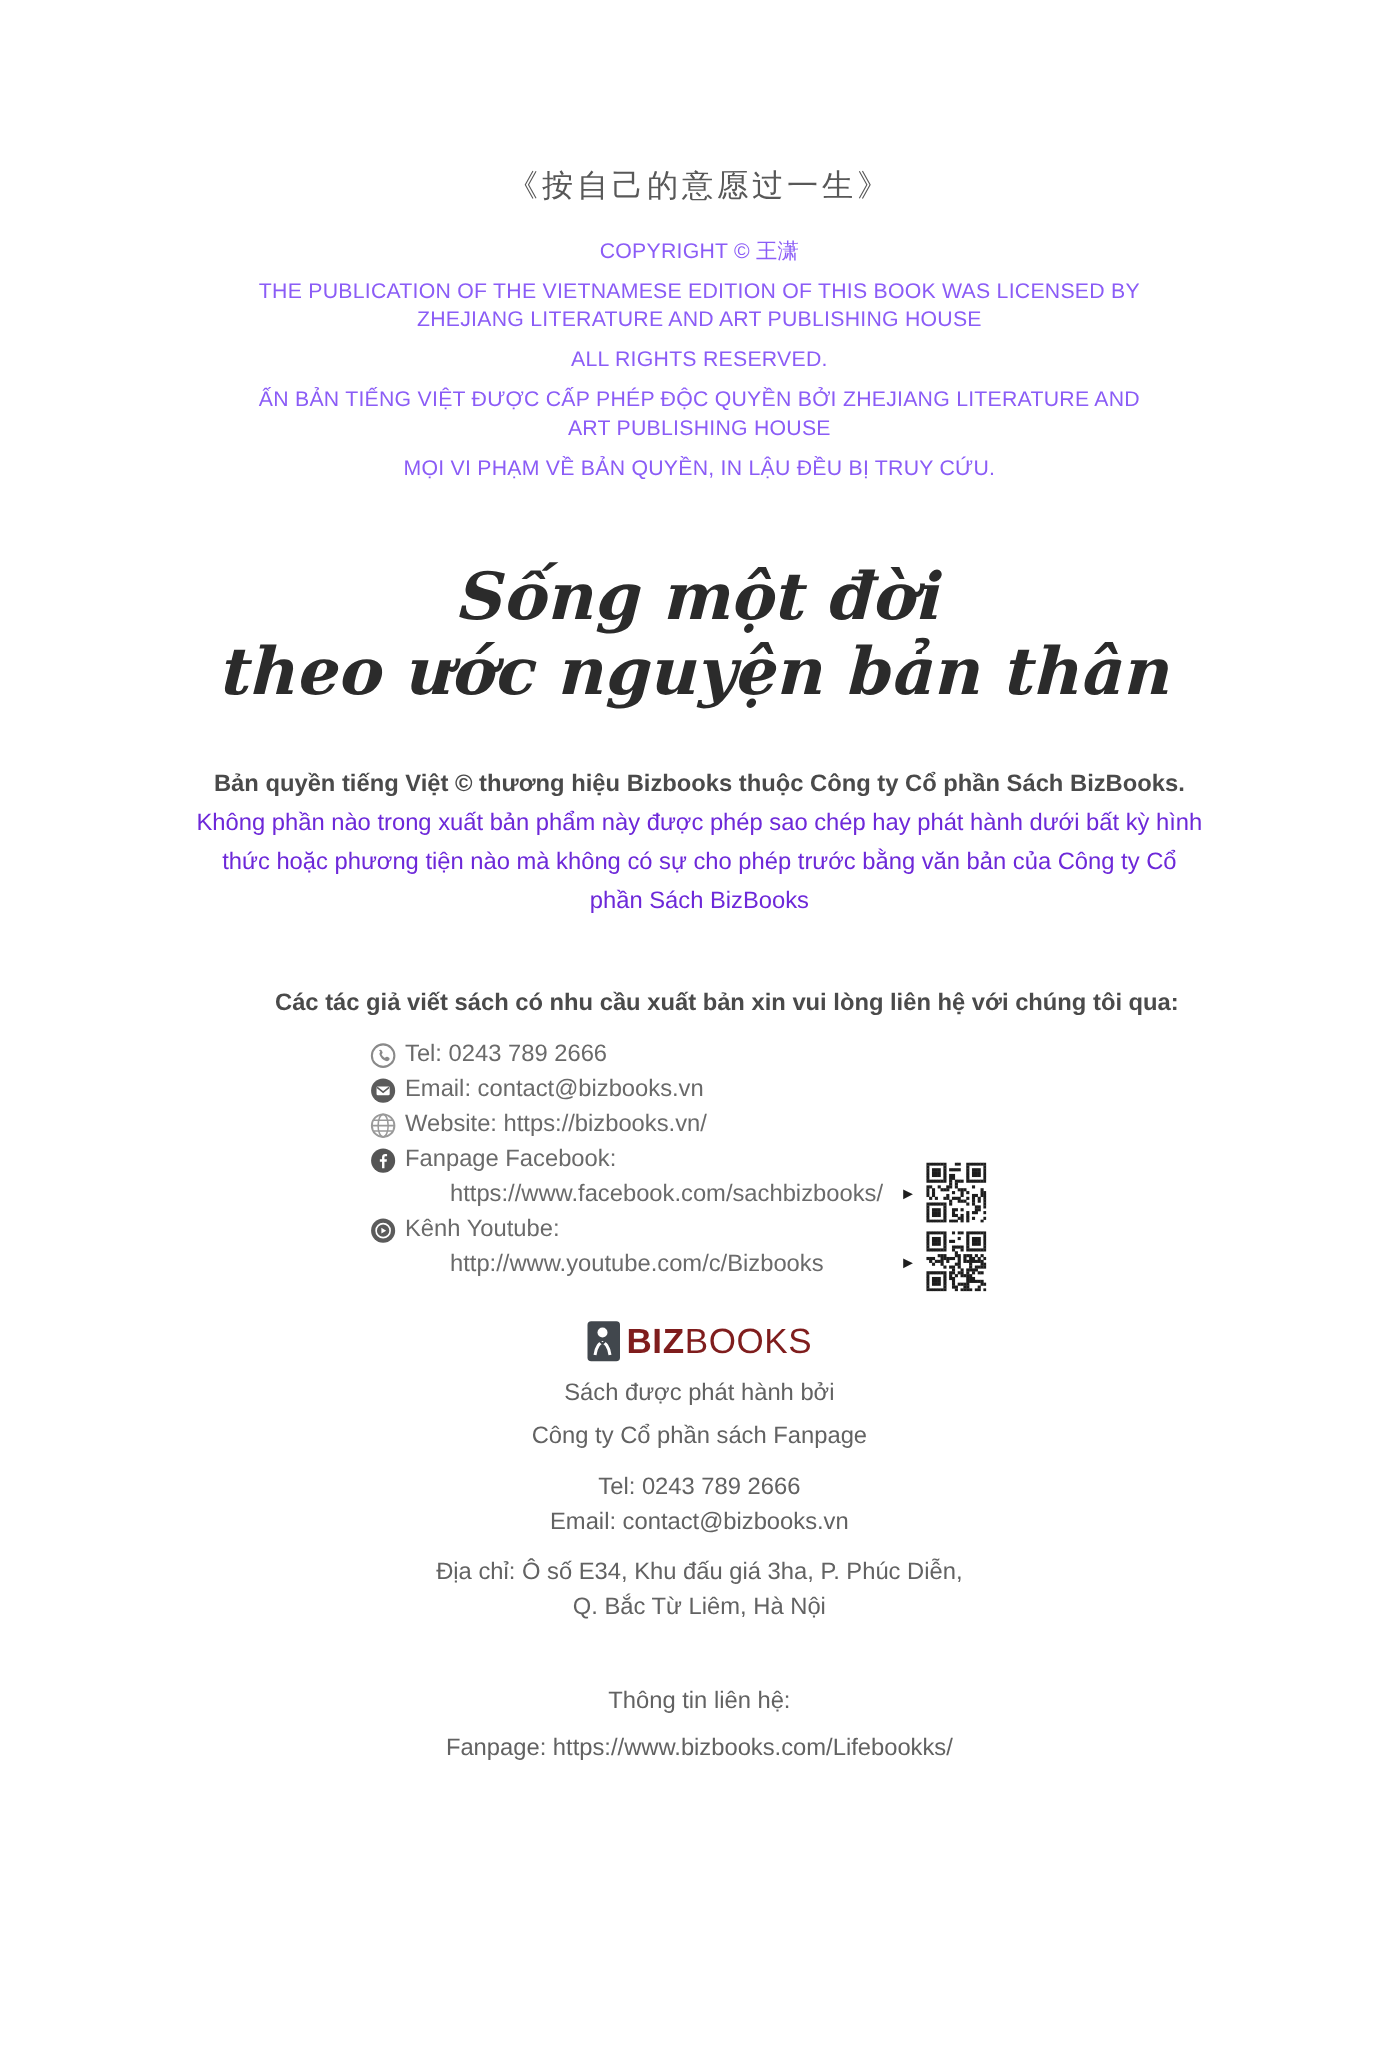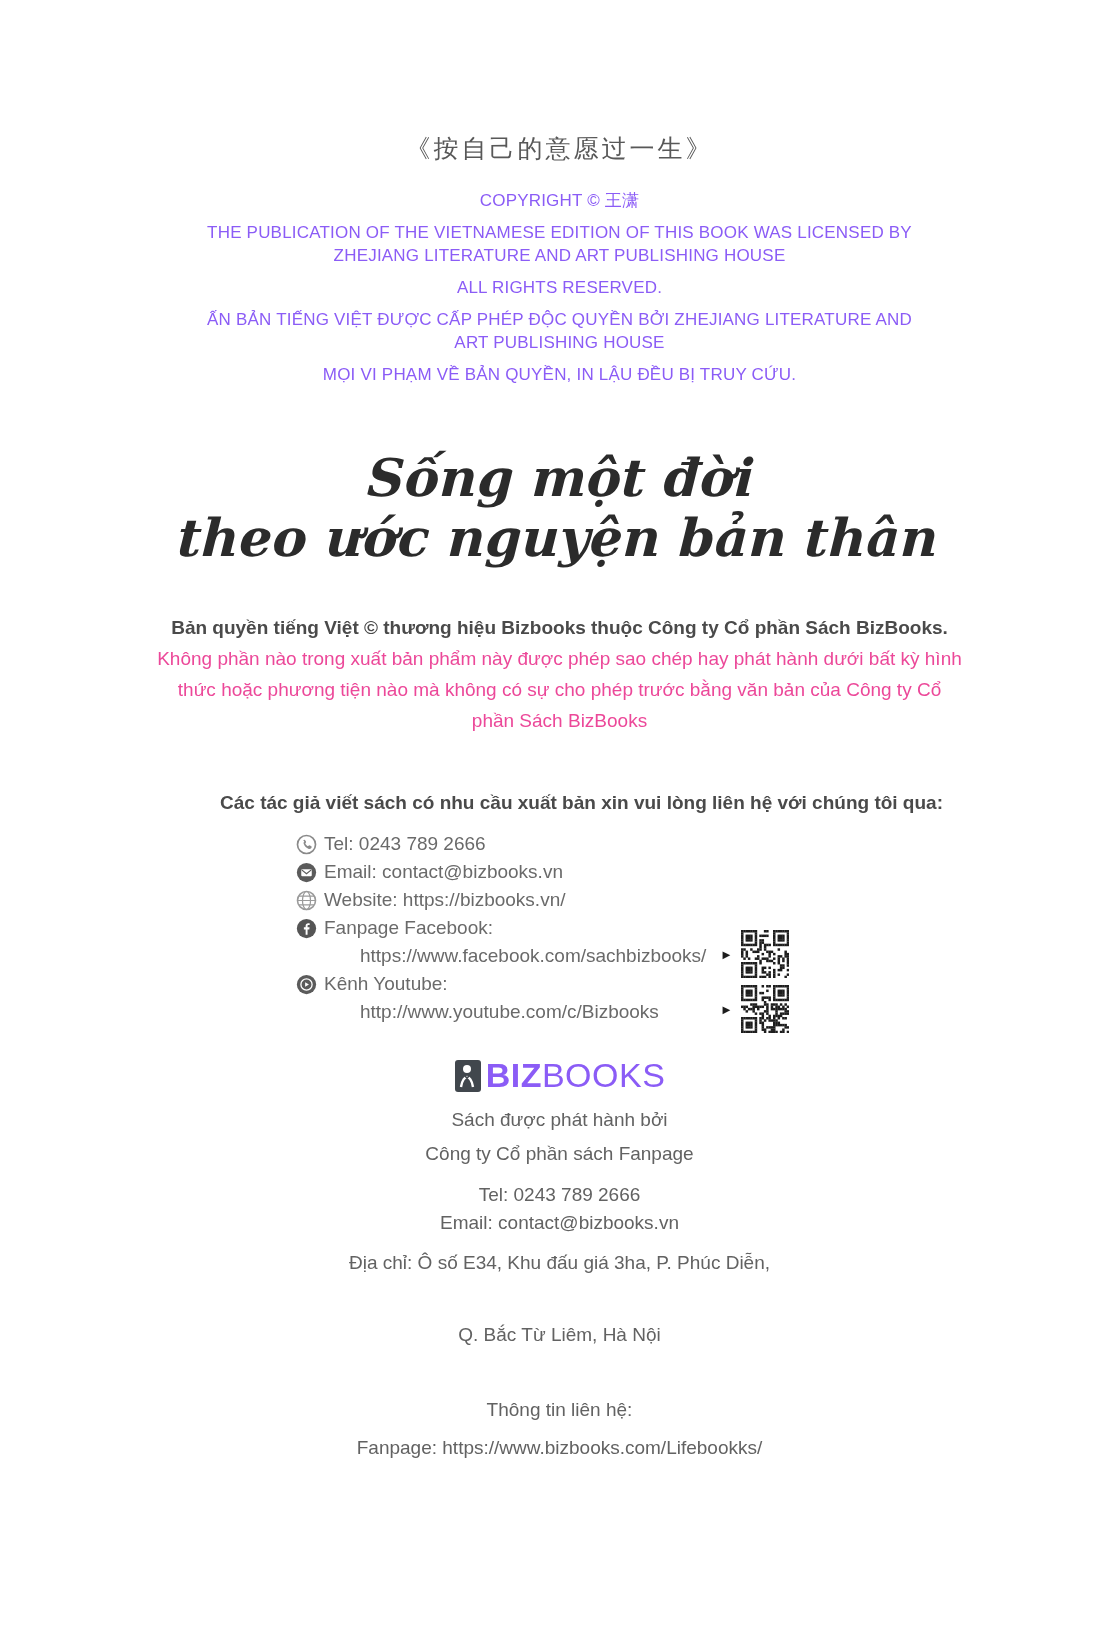--- a/index.html
+++ b/index.html
@@ -20,49 +20,49 @@
   }
   
   .script-title{
     margin-top:62px;text-align:center;color:#2b2b2b;
     font-family:"DejaVu Serif", serif;font-style:italic;font-weight:bold;
     font-size:52px;line-height:60px;transform:skewX(-3deg);
   }
   
   .rights{max-width:806px;margin:44px auto 0;text-align:center;font-size:19px;line-height:31px;}
   .rights-bold{font-weight:bold;color:#4a4a4a;}
-  .rights-body{color:#ec4899;}
+  .rights-body{color:#6d28d9;}
   
   .contact-heading{
     text-align:center;font-weight:bold;font-size:19px;color:#4a4a4a;margin-top:56px;padding-left:44px;
   }
   .contact-list{
     position:relative;margin:16px 0 0 296px;width:560px;font-size:19px;color:#6a6a6a;
   }
   .c-row{display:flex;align-items:center;height:28px;gap:7px;}
   .c-icon{width:21px;height:21px;flex:0 0 21px;display:inline-flex;}
   .c-sub{height:28px;line-height:28px;padding-left:64px;}
   .qr-wrap{position:absolute;display:flex;align-items:center;gap:8px;left:424px;}
   .qr-wrap.q1{top:100px;}
   .qr-wrap.q2{top:155px;}
   .qr-arrow{font-size:13px;color:#1d1d1d;line-height:1;}
   .qr-box{width:48px;height:48px;}
   
   .logo-row{display:flex;justify-content:center;align-items:center;margin-top:30px;gap:4px;}
-  .logo-text{font-size:34px;color:#8b5cf6;letter-spacing:.5px;}
+  .logo-text{font-size:28px;color:#7f1d1d;letter-spacing:.5px;}
   .logo-biz{font-weight:bold;}
   .logo-books{font-weight:normal;}
   
   .pub{text-align:center;font-size:19px;color:#626262;}
   .pub-line1{margin-top:14px;}
   .pub-line2{margin-top:12px;}
   .pub-tel{margin-top:19px;}
   .pub-email{margin-top:6px;}
   .pub-addr1{margin-top:15px;line-height:28px;}
-  .pub-addr2{line-height:28px;margin-top:44px;}
+  .pub-addr2{line-height:28px;}
   .pub-contact-heading{margin-top:50px;}
   .pub-fanpage{margin-top:16px;}
 </style>
 </head>
 <body>
 
 <div class="page">
 
   <div class="cn-title">《按自己的意愿过一生》</div>
 

